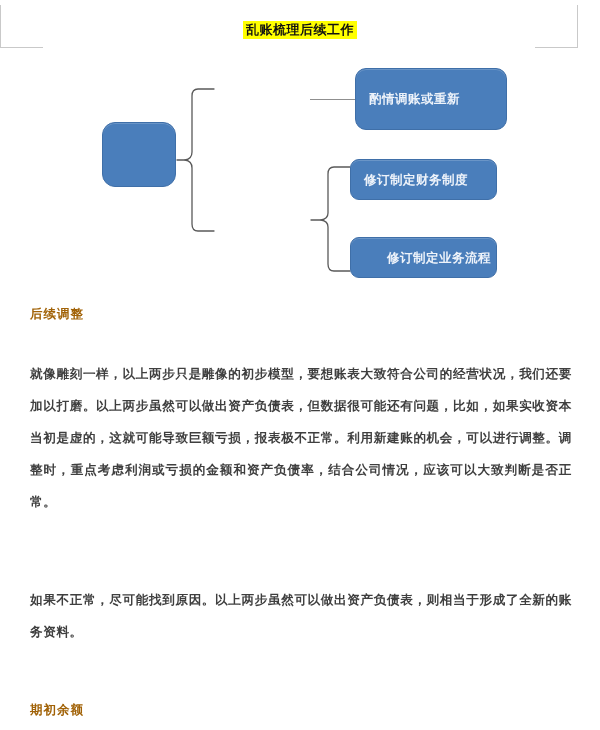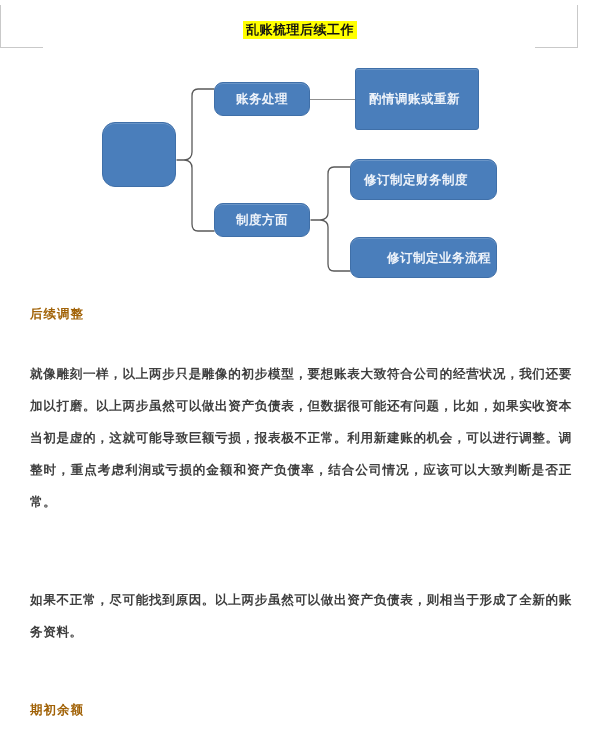--- a/index.html
+++ b/index.html
@@ -83,21 +83,21 @@
     justify-content: center;
     text-align: center;
   }
   .node-acct  { left: 214px; top: 27px; }
   .node-sys   { left: 214px; top: 148px; }
 
   .node-l3 {
     padding-left: 13px;
     line-height: 1.6;
   }
-  .node-adjust { left: 355px; top: 13px;  width: 124px; height: 62px; border-radius: 3px; }
+  .node-adjust { left: 355px; top: 13px;  width: 152px; height: 62px; border-radius: 11px; }
   .node-fin    { left: 350px; top: 104px; width: 147px; height: 41px; }
   .node-biz    { left: 350px; top: 182px; width: 147px; height: 41px; padding-left: 36px; }
 
   
   .brace {
     position: absolute;
     stroke: #595959;
     stroke-width: 1.3;
     fill: none;
     stroke-linecap: round;
@@ -163,27 +163,21 @@
     <path d="M1 57 L11 57"></path>
   </svg>
 
   <div class="node node-root">
     <div>
       <div></div>
       <div></div>
     </div>
   </div>
 
-  <div class="node node-l2 node-acct">
-    <span>账务处理</span>
-  </div>
 
-  <div class="node node-l2 node-sys">
-    <span>制度方面</span>
-  </div>
 
   <div class="node node-l3 node-adjust">
     <div>
       <div>酌情调账或重新</div>
     </div>
   </div>
 
   <div class="node node-l3 node-fin">
     <span>修订制定财务制度</span>
   </div>

